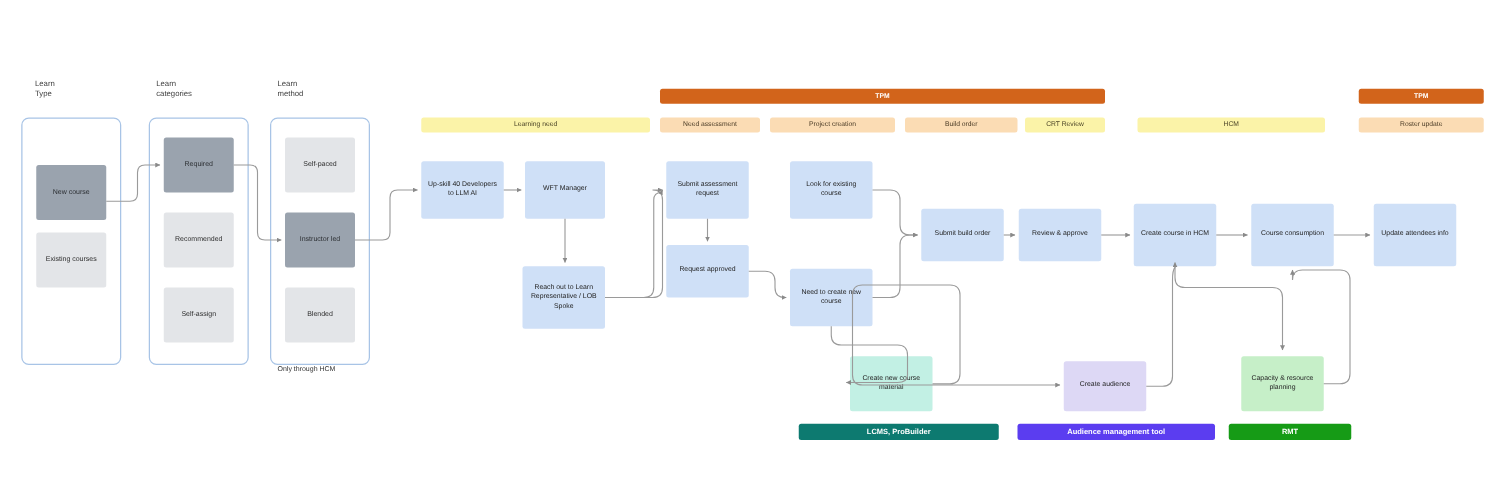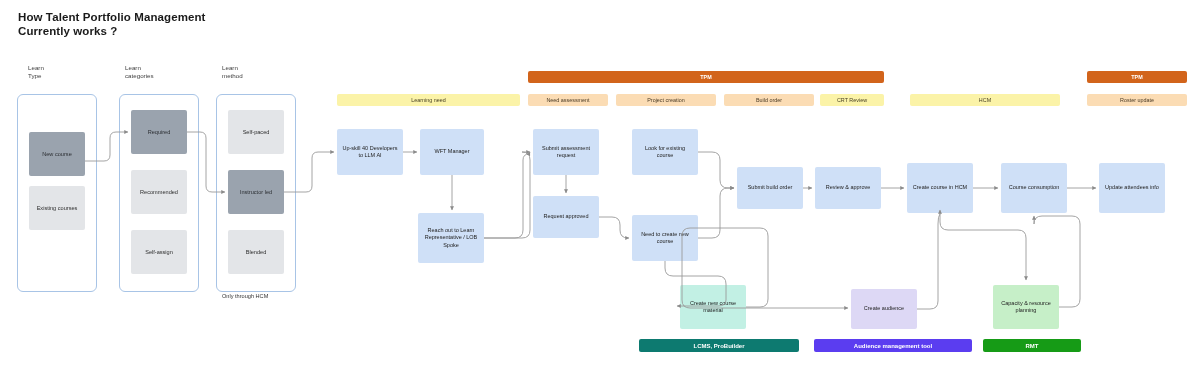--- a/index.html
+++ b/index.html
@@ -41,24 +41,20 @@
   .footband.purple{background:#5b3df0;}
   .footband.grn{background:#169b16;}
 
   .note{position:absolute;font-size:5.6px;color:#333;}
 </style>
 </head>
 <body>
 
 <div id="canvas">
 
-  <div class="title">
-    <div>How Talent Portfolio Management</div>
-    <div>Currently works ?</div>
-  </div>
 
   <div class="colhead" style="left:28px;top:64px;">
     <div>Learn</div>
     <div>Type</div>
   </div>
   <div class="colhead" style="left:125px;top:64px;">
     <div>Learn</div>
     <div>categories</div>
   </div>
   <div class="colhead" style="left:222px;top:64px;">

